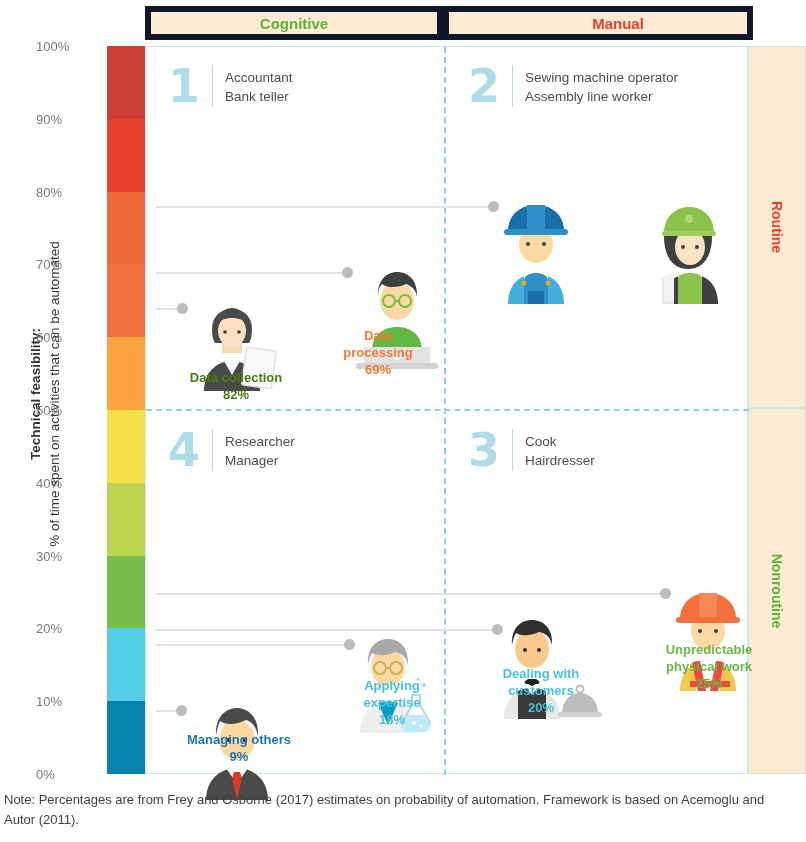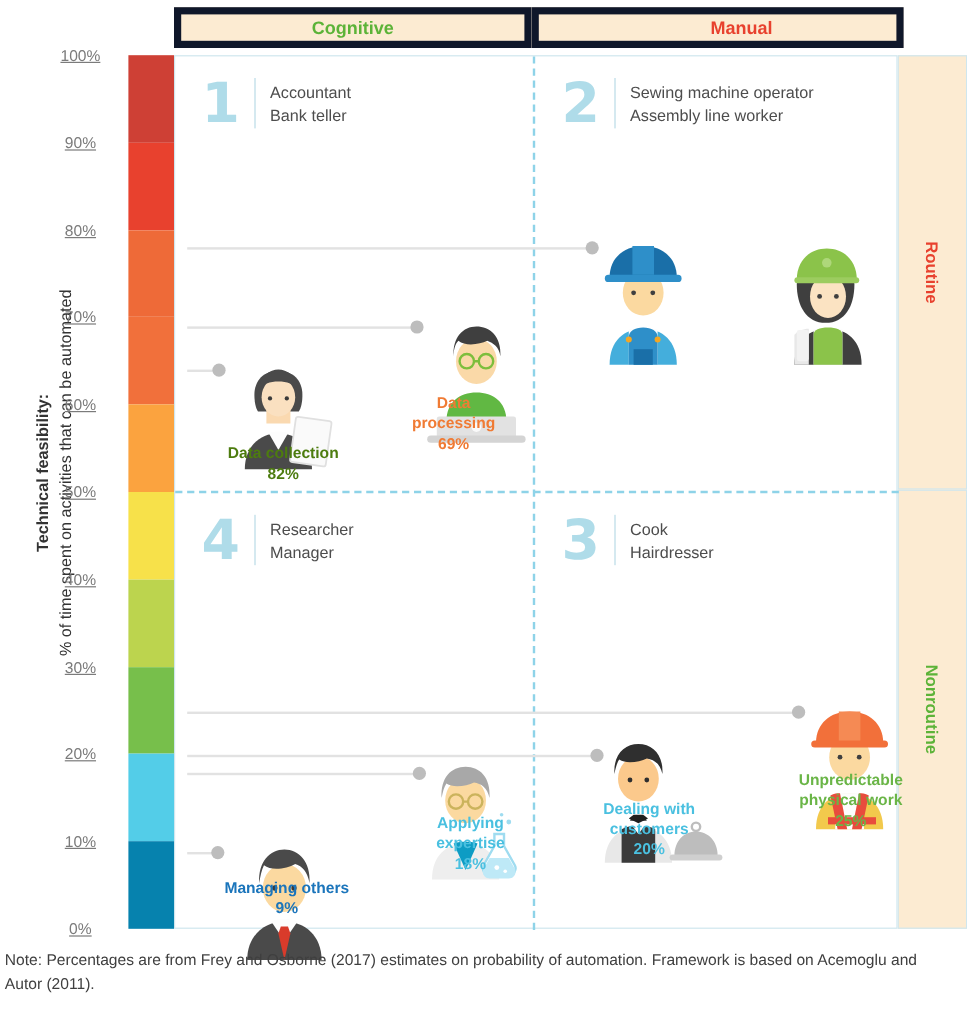--- a/index.html
+++ b/index.html
@@ -24,25 +24,24 @@
     font-size:13.5px;
     line-height:19px;
     color:#333;
   }
   .ylabel .l1{font-weight:bold;display:block;}
   .ylabel .l2{display:block;}
 
   .ticks{position:absolute;left:36px;top:0;width:62px;height:800px;}
   .tick{
     position:absolute;right:0;width:62px;
-    text-align:center;
+    text-align:left;
     font-size:13px;color:#7b7b7b;
     transform:translateY(-50%);
     white-space:nowrap;
-    text-decoration:underline;
   }
 
   .gradbar{
     position:absolute;
     left:107px; top:46px;
     width:38px; height:728px;
   }
   .band{width:100%;}
 
   

